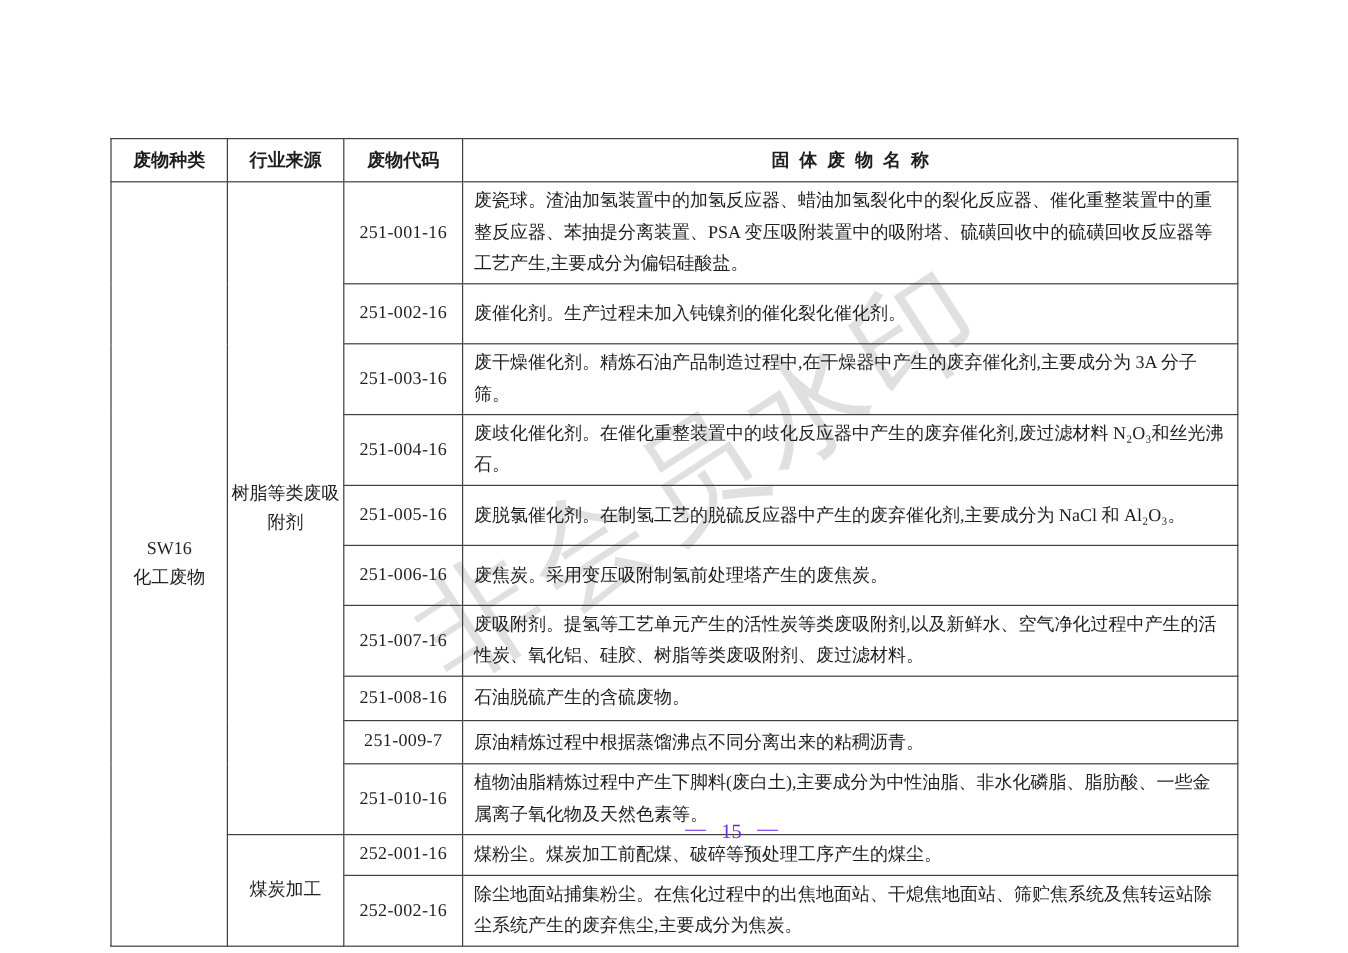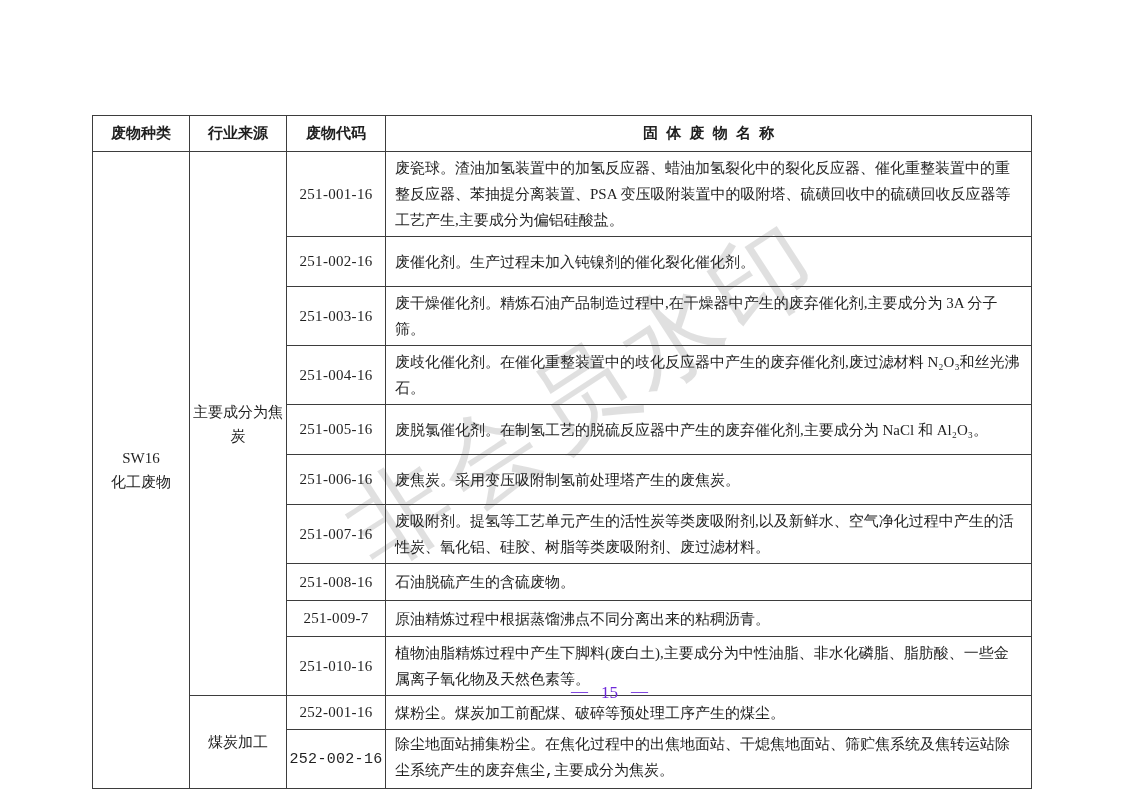--- a/index.html
+++ b/index.html
@@ -80,21 +80,21 @@
     padding: 3px 9px;
   }
   
   .rh-78 { height: 78px; }
   .rh-35 { height: 50px; }
   .rh-57 { height: 57px; }
   .rh-37 { height: 37px; margin-top: 39px; }
   .rh-36 { height: 36px; }
   .rh-55 { height: 55px; margin-left: 34px; }
   .rh-34 { height: 34px; }
-  .rh-56 { height: 56px; font-family: Liberation Mono, monospace; }
+  .rh-56 { height: 56px; }
   .page-number {
     position: absolute;
     left: 0;
     top: 683px;
     width: 100%;
     text-align: center;
     font-size: 17px;
     color: #6d28d9;
     z-index: 1;
     padding-left: 48px;
@@ -126,21 +126,21 @@
         <th>废物代码</th>
         <th class="th-name">固体废物名称</th>
       </tr>
     </thead>
     <tbody>
       <tr class="rh-78">
         <td class="cell-category" rowspan="12">
           <div>SW16</div>
           <div>化工废物</div>
         </td>
-        <td class="cell-industry" rowspan="10">主要成分为焦炭</td>
+        <td class="cell-industry" rowspan="10">树脂等类废吸附剂</td>
         <td class="cell-code">251-001-16</td>
         <td class="cell-name">废瓷球。渣油加氢装置中的加氢反应器、蜡油加氢裂化中的裂化反应器、催化重整装置中的重整反应器、苯抽提分离装置、PSA 变压吸附装置中的吸附塔、硫磺回收中的硫磺回收反应器等工艺产生,主要成分为偏铝硅酸盐。</td>
       </tr>
       <tr class="rh-35">
         <td class="cell-code">251-002-16</td>
         <td class="cell-name">废催化剂。生产过程未加入钝镍剂的催化裂化催化剂。</td>
       </tr>
       <tr class="rh-35">
         <td class="cell-code">251-003-16</td>
         <td class="cell-name">废干燥催化剂。精炼石油产品制造过程中,在干燥器中产生的废弃催化剂,主要成分为 3A 分子筛。</td>

